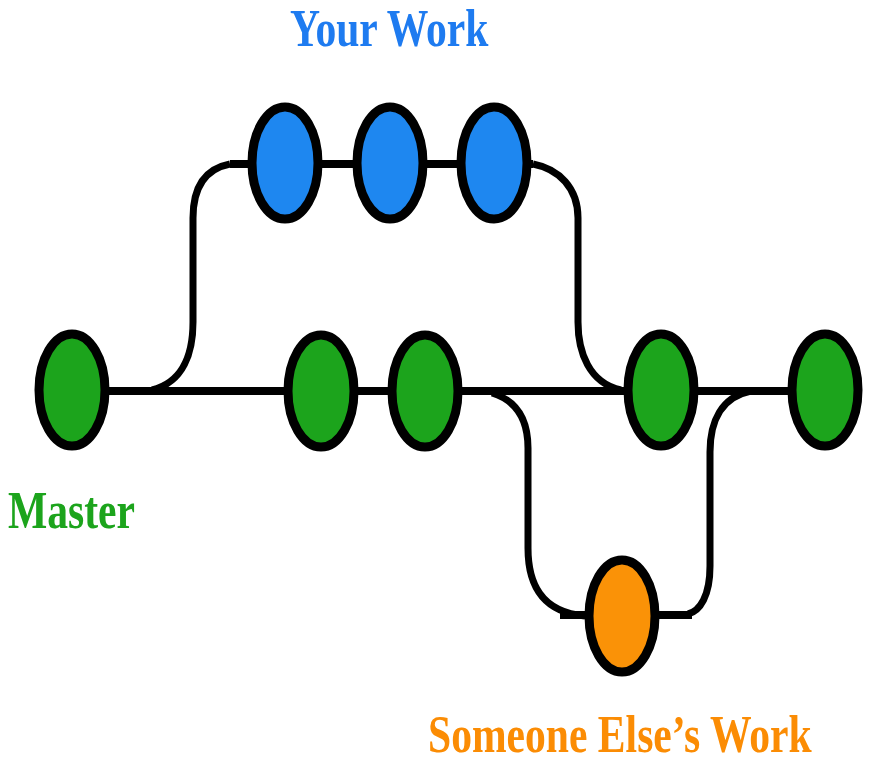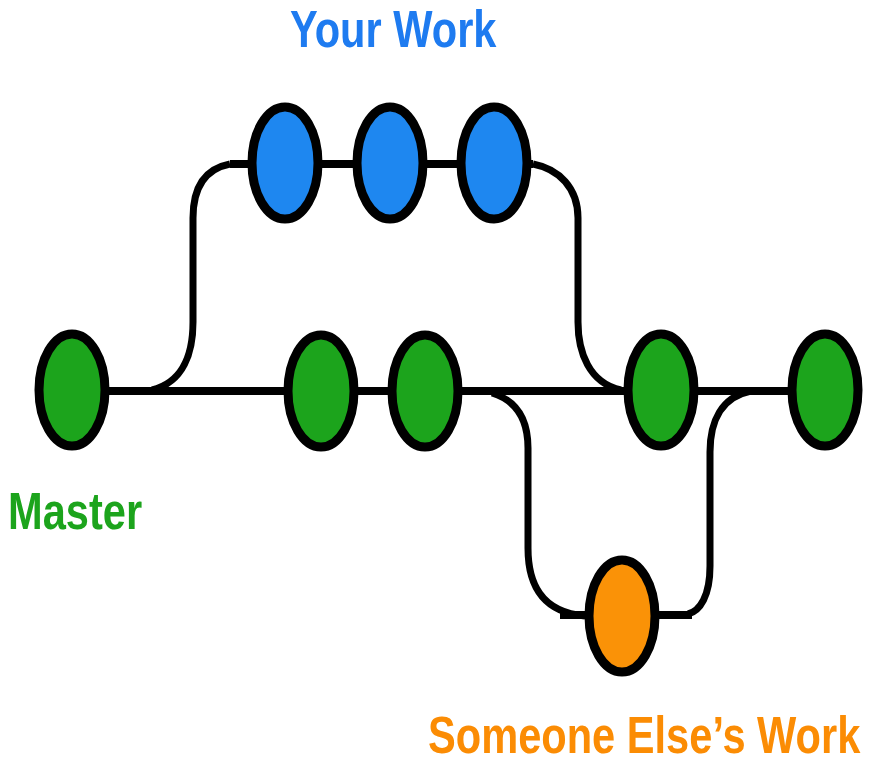--- a/index.html
+++ b/index.html
@@ -6,21 +6,21 @@
     margin: 0;
     padding: 0;
     background: #ffffff;
   }
   .canvas {
     position: relative;
     width: 871px;
     height: 781px;
     background: #ffffff;
     overflow: hidden;
-    font-family: Liberation Sans, sans-serif;
+    font-family: Liberation Serif, serif;
   }
   .diagram-svg {
     position: absolute;
     left: 0;
     top: 0;
     width: 871px;
     height: 781px;
   }
   .branch-label {
     position: absolute;

